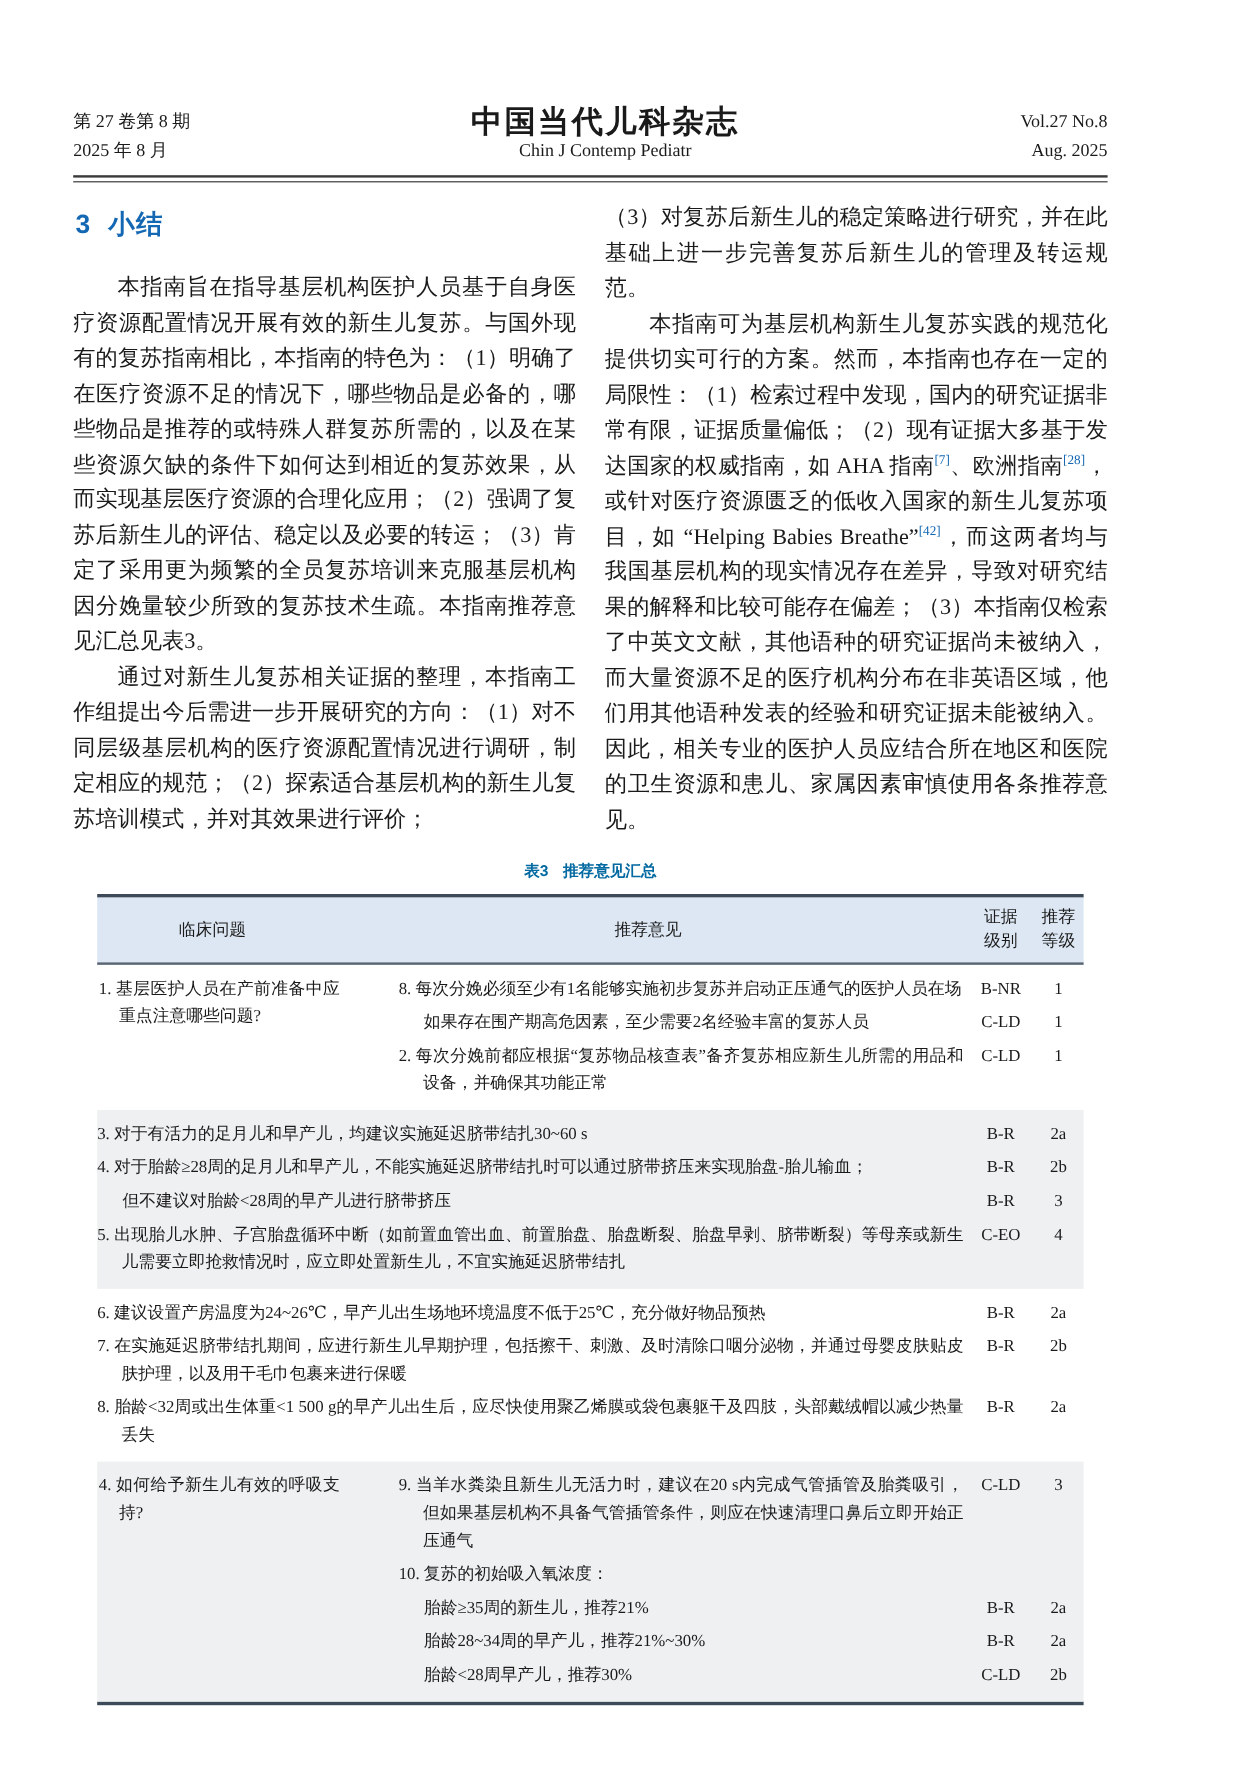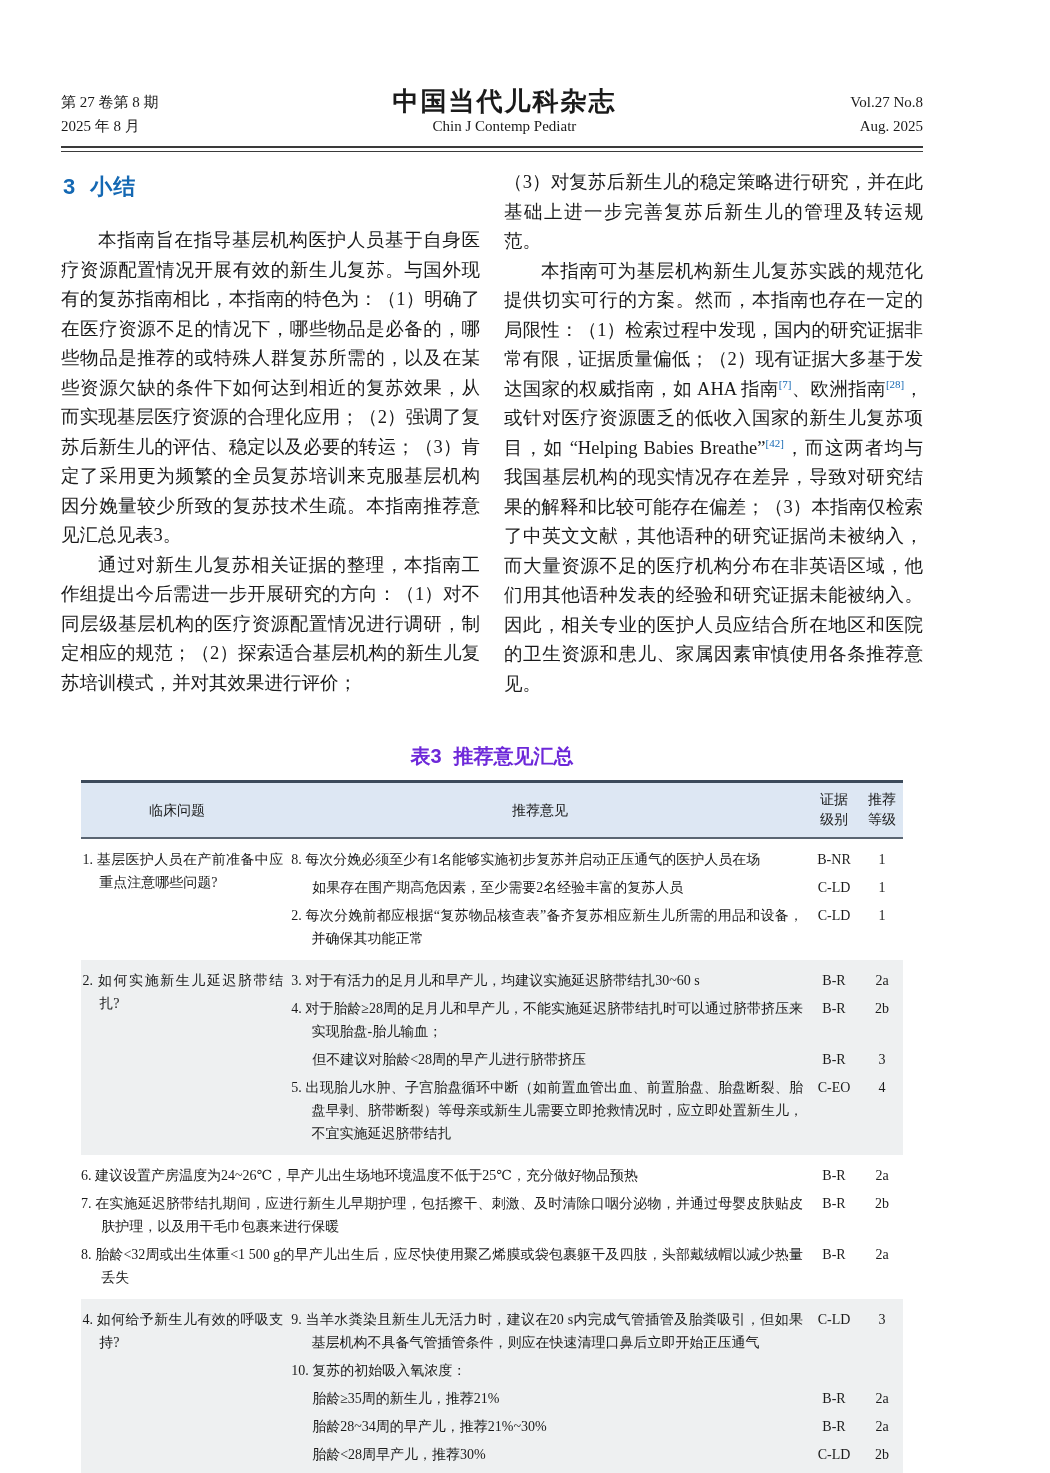--- a/index.html
+++ b/index.html
@@ -29,37 +29,37 @@
     color:#1468b3; font-size:22px; font-weight:bold;
     margin:4px 0 24px 2px; letter-spacing:1px;
   }
   .sec-head .num { margin-right:14px; }
   .para { font-size:18.5px; line-height:29.5px; text-align:justify; }
   .para.indent { text-indent:2em; }
   sup.ref { font-size:11px; color:#1468b3; vertical-align:super; line-height:0; }
 
   
   .tbl-title {
-    text-align:center; margin:44px 0 10px 0;
+    text-align:center; margin:18px 0 10px 0;
     font-family:"Liberation Sans","DejaVu Sans",sans-serif;
-    color:#6d28d9; font-size:20px; font-weight:bold;
+    color:#0369a1; font-size:13px; font-weight:bold;
   }
   .tbl-title .lbl { margin-right:12px; }
   .tbl { width:822px; margin:0 auto; font-size:14px; line-height:23px;
          border-top:3px solid #3c4a5a; border-bottom:3px solid #3c4a5a; }
   .thead { display:flex; align-items:center; background:#dde7f3;
            border-bottom:2px solid #5a6572; min-height:46px; padding:4px 0; }
   .th { text-align:center; font-size:14px; }
   .th.q { width:192px; }
   .th.rec { flex:1; }
   .th.ev, .th.gr { white-space:pre-line; line-height:20px; }
   .th.ev { width:54px; }
   .th.gr { width:42px; }
 
-  .trow { display:flex; align-items:flex-start; padding:9px 0 5px 0; }
+  .trow { display:flex; align-items:flex-start; padding:9px 0 5px 0;gap:41px; }
   .trow.alt { background:#eef0f1; }
   .qcol { width:184px; padding:0 8px 0 2px; text-align:justify;
           padding-left:1.3em; text-indent:-1.2em; box-sizing:content-box; }
   .items { flex:1; }
   .item { display:flex; align-items:flex-start; margin-bottom:5px; }
   .itext { flex:1; padding-right:4px; text-align:justify; }
   .itext.num  { padding-left:1.45em; text-indent:-1.45em; }
   .itext.num2 { padding-left:1.95em; text-indent:-1.95em; }
   .itext.cont { padding-left:1.5em; text-indent:0; }
   .ev { width:54px; text-align:center; }
@@ -129,21 +129,20 @@
                 <div class="gr">1</div>
               </div>
               <div class="item">
                 <div class="itext num">2. 每次分娩前都应根据“复苏物品核查表”备齐复苏相应新生儿所需的用品和设备，并确保其功能正常</div>
                 <div class="ev">C-LD</div>
                 <div class="gr">1</div>
               </div>
             </div>
           </div>
           <div class="trow alt">
-            <div class="qcol">2. 如何实施新生儿延迟脐带结扎?</div>
             <div class="items">
               <div class="item">
                 <div class="itext num">3. 对于有活力的足月儿和早产儿，均建议实施延迟脐带结扎30~60 s</div>
                 <div class="ev">B-R</div>
                 <div class="gr">2a</div>
               </div>
               <div class="item">
                 <div class="itext num">4. 对于胎龄≥28周的足月儿和早产儿，不能实施延迟脐带结扎时可以通过脐带挤压来实现胎盘-胎儿输血；</div>
                 <div class="ev">B-R</div>
                 <div class="gr">2b</div>

